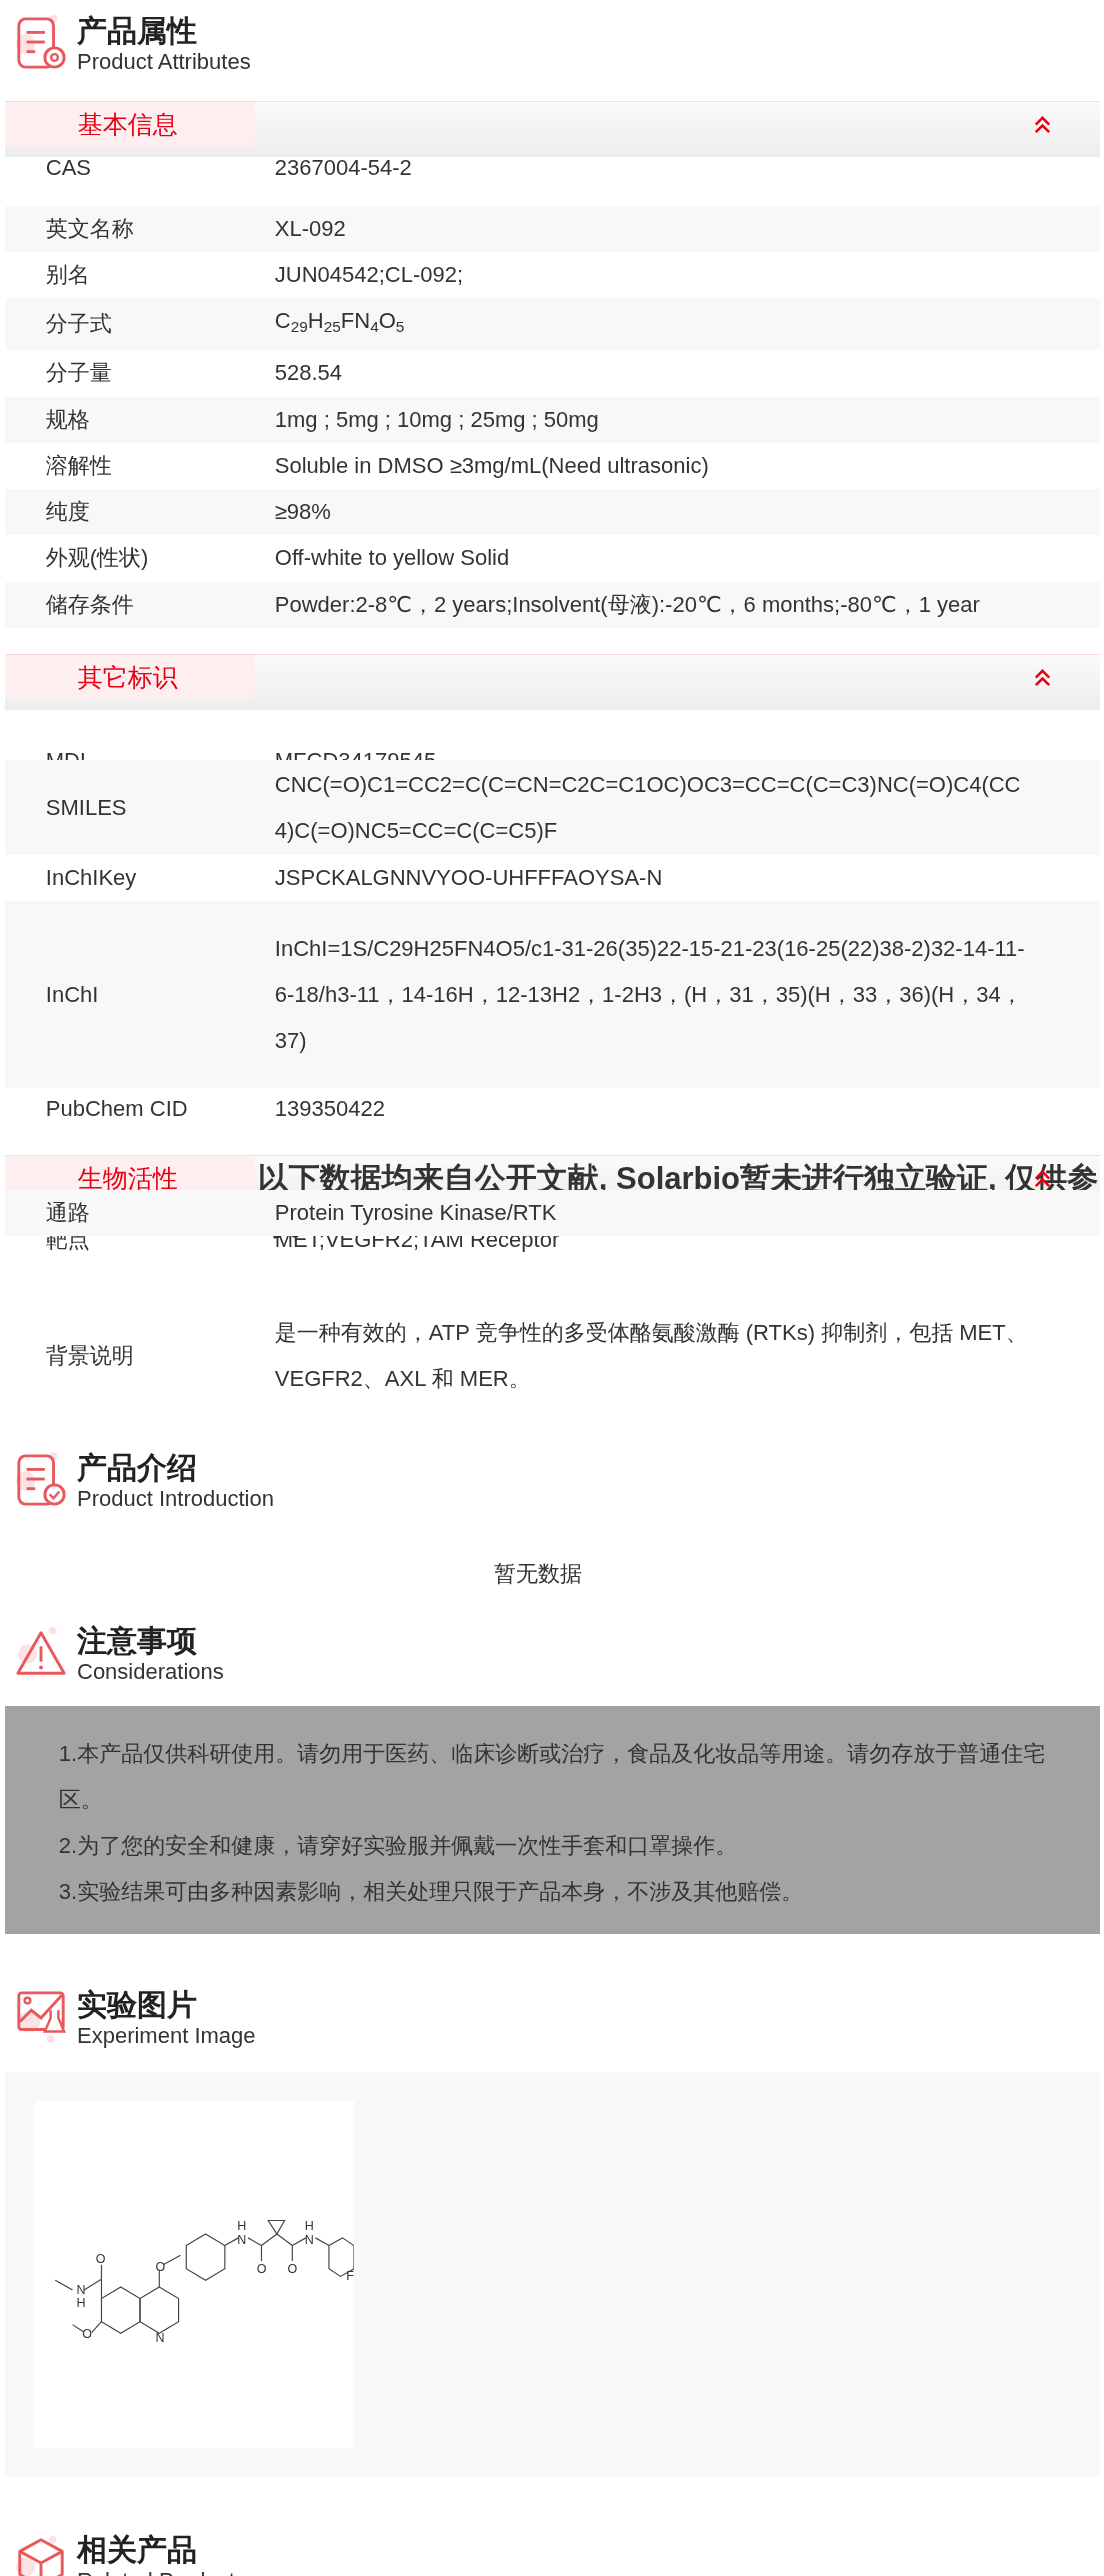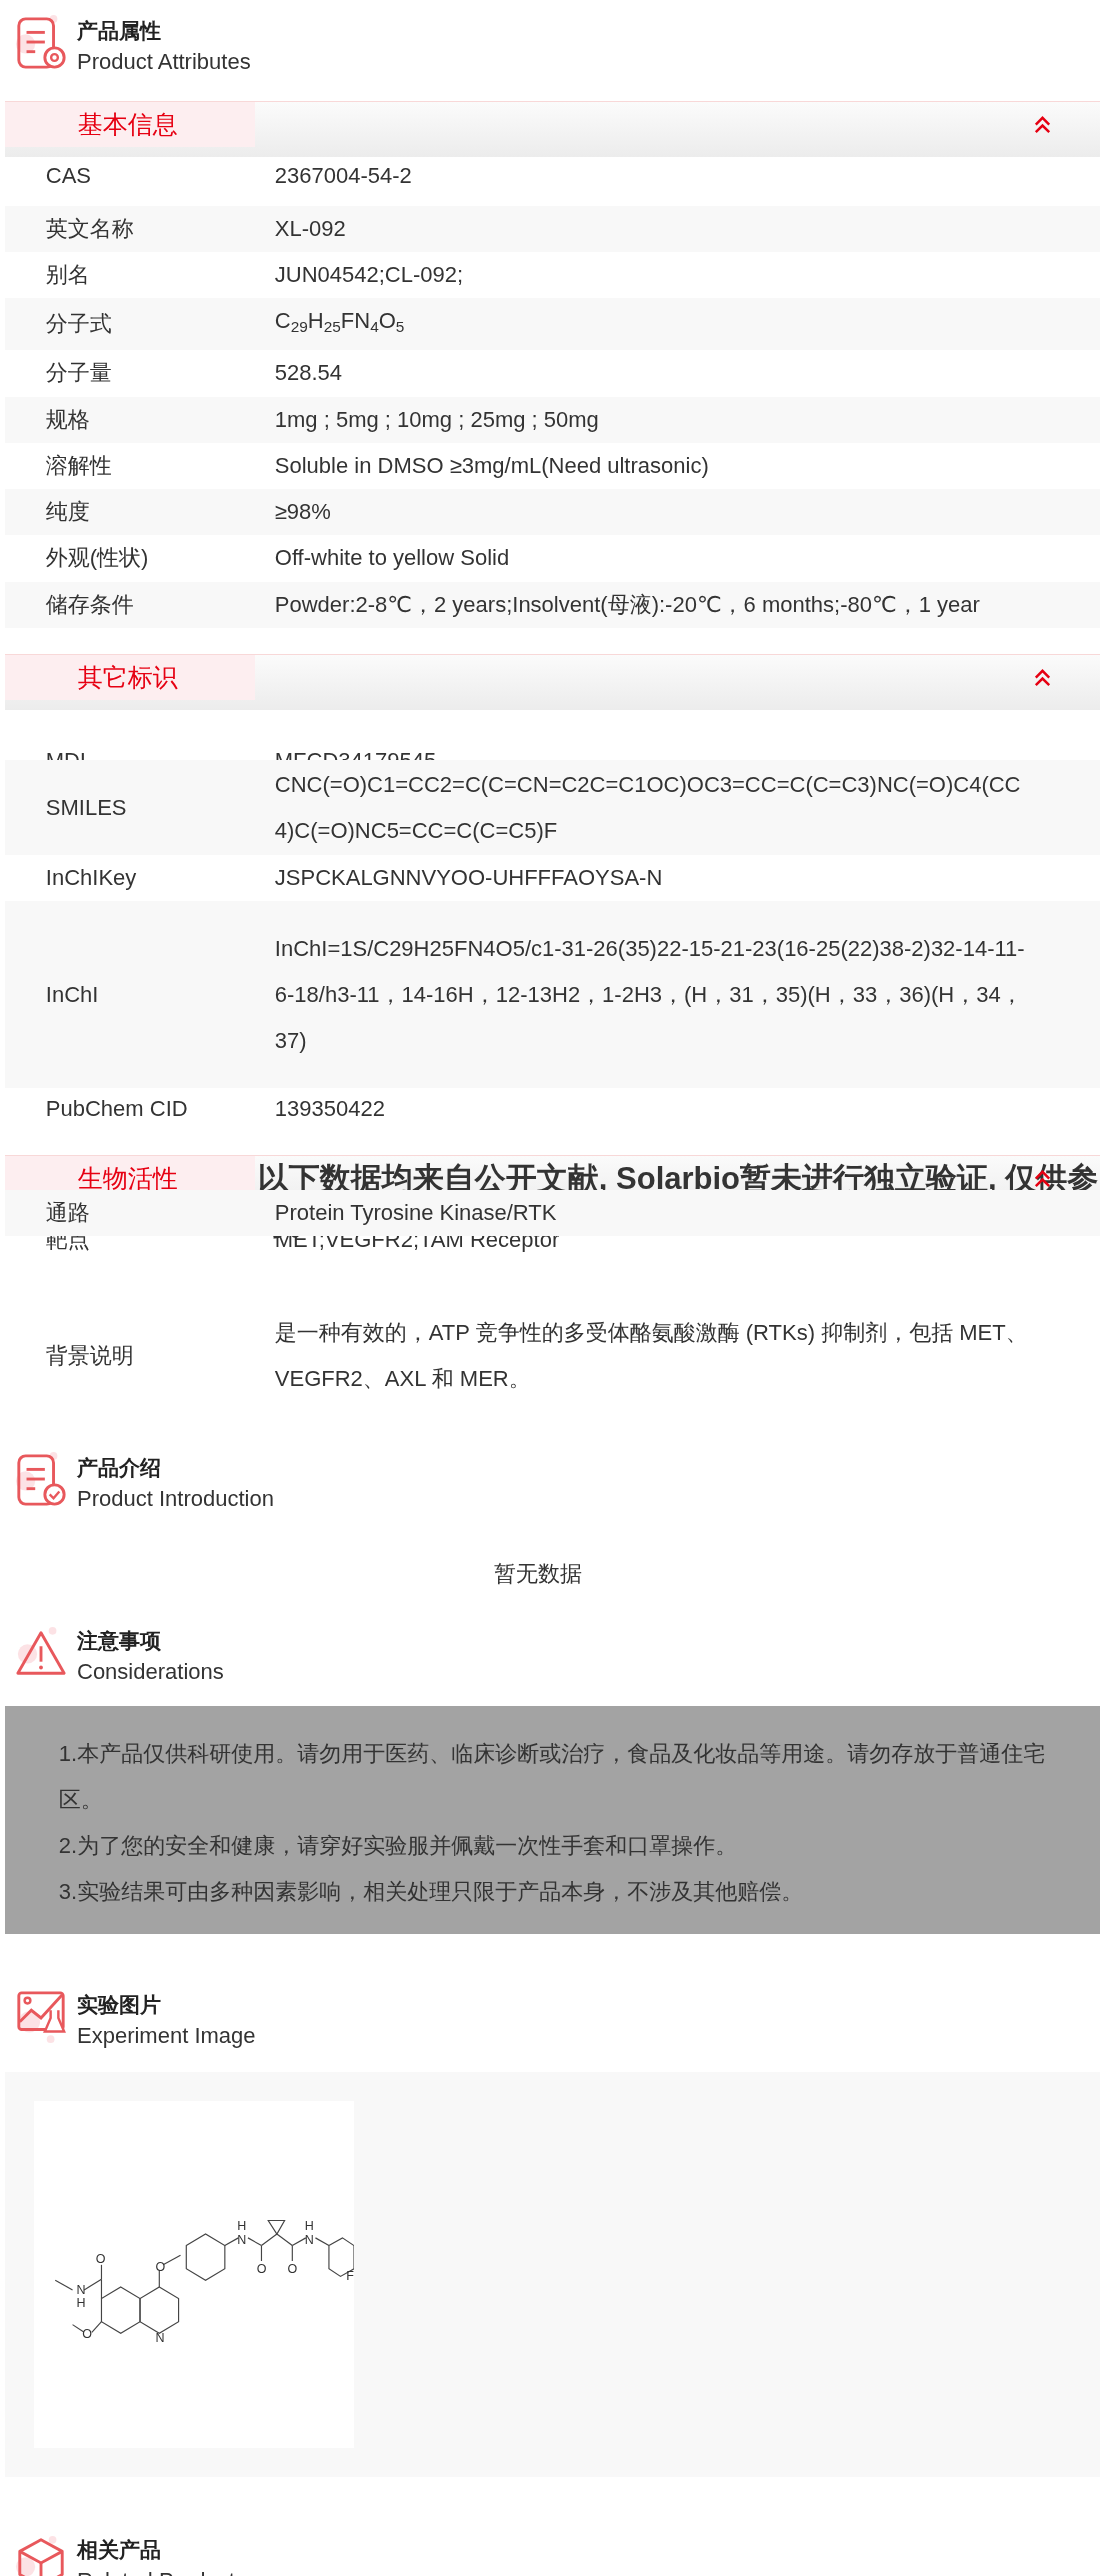--- a/index.html
+++ b/index.html
@@ -1,21 +1,21 @@
 <!DOCTYPE html>
 <html><head>
 <meta charset="utf-8">
 <style>
   * { box-sizing: border-box; margin: 0; padding: 0; }
   html, body { width: 1105px; background: #ffffff; }
   body { font-family: "Liberation Sans", "DejaVu Sans", sans-serif; color: #333333; position: relative; height: 2576px; overflow: hidden; }
 
   .sec-title { position: absolute; left: 0; width: 1105px; height: 62px; }
   .sec-title .ico { position: absolute; left: 13.5px; top: 0; width: 54px; height: 56px; }
-  .sec-title .zh { position: absolute; left: 77px; top: 0; font-size: 21px; font-weight: bold; color: #222; line-height: 31px; }
+  .sec-title .zh { position: absolute; left: 77px; top: 0; font-size: 30px; font-weight: bold; color: #222; line-height: 31px; }
   .sec-title .en { position: absolute; left: 77px; top: 33px; font-size: 22px; color: #333; line-height: 27px; }
 
   .bar { position: absolute; left: 4.8px; width: 1095px; height: 56px; border-top: 1px solid #f8d8d8;
          background: linear-gradient(#fbfbfb, #ececec); }
   .bar .tab { position: absolute; left: 0; top: 0; width: 250px; height: 45px; background: #fdeef0;
               color: #e60012; font-size: 25px; line-height: 45px; padding-left: 73px; }
   .bar .note { position: absolute; left: 253px; top: 0; line-height: 45px; font-size: 31px; color: #333; font-weight: bold; }
   .bar .chev { position: absolute; right: 46px; top: 11.6px; width: 23px; height: 23px; cursor: pointer; }
 
   .row { position: absolute; left: 4.8px; width: 1095px; font-size: 22px; color: #333; }
@@ -53,21 +53,21 @@
 </div>
 
 <div class="bar" style="top:101px">
   <div class="tab">基本信息</div>
   <svg class="chev" viewBox="0 0 24 24">
     <polyline points="5,11 12,4 19,11" fill="none" stroke="#e60012" stroke-width="2.6"></polyline>
     <polyline points="5,19 12,12 19,19" fill="none" stroke="#e60012" stroke-width="2.6"></polyline>
   </svg>
 </div>
 
-<div class="row" style="top:153px;height:46px">
+<div class="row" style="top:145px;height:46px">
   <div class="k">CAS</div>
   <div class="v">2367004-54-2</div>
 </div>
 <div class="row alt" style="top:206px;height:46px">
   <div class="k">英文名称</div>
   <div class="v">XL-092</div>
 </div>
 <div class="row" style="top:252px;height:46px">
   <div class="k">别名</div>
   <div class="v">JUN04542;CL-092;</div>

